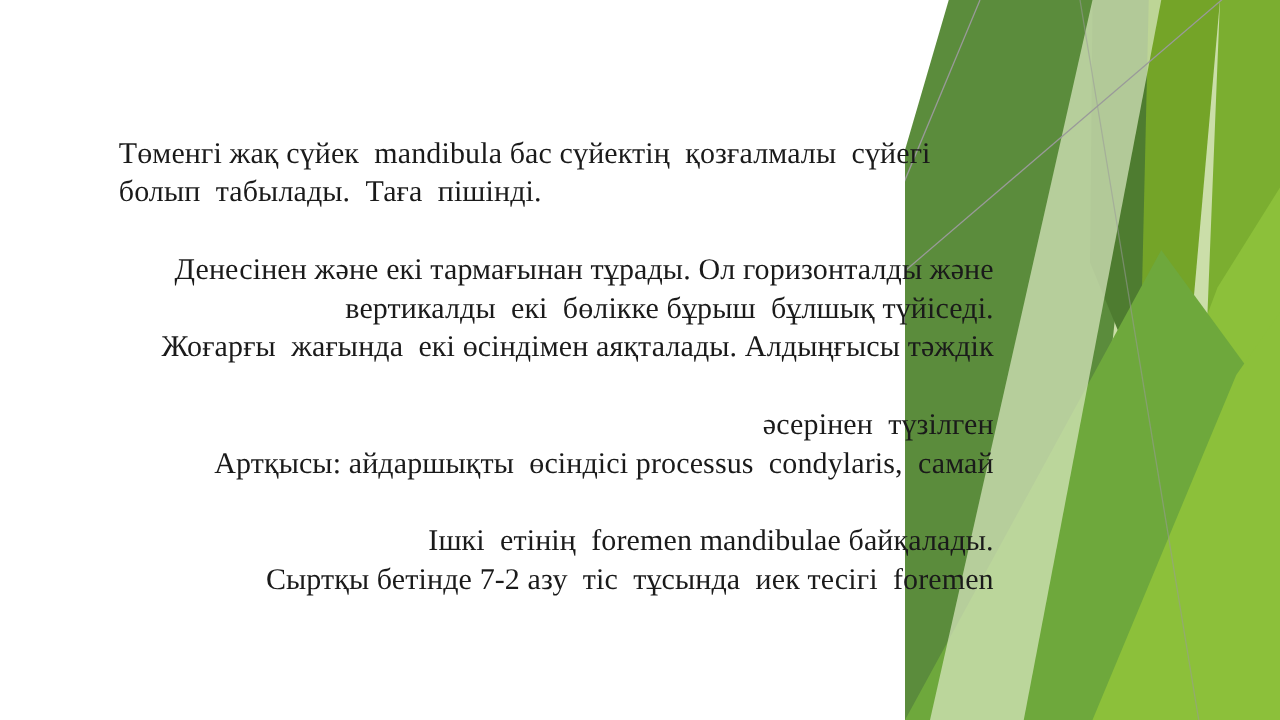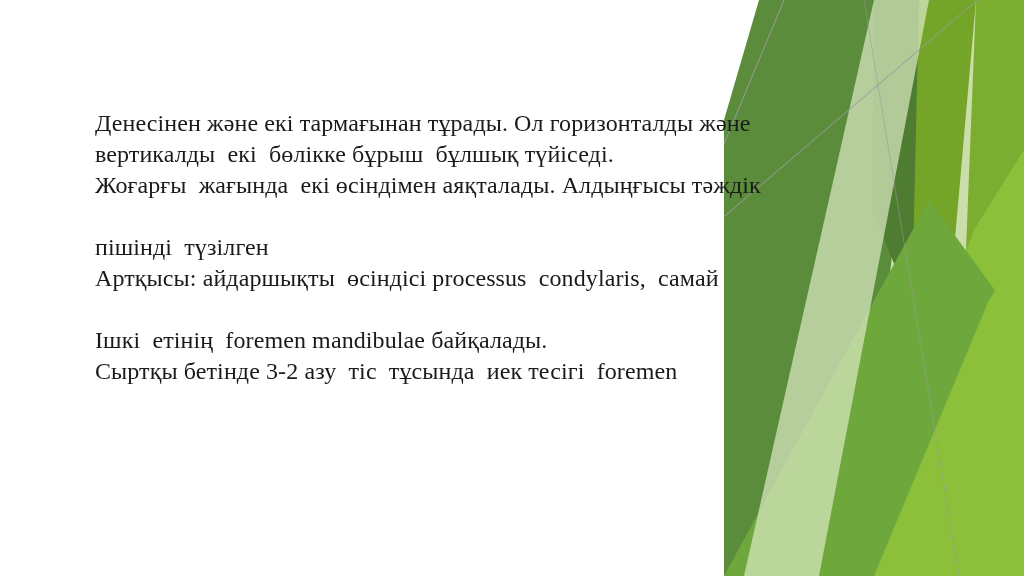--- a/index.html
+++ b/index.html
@@ -41,20 +41,21 @@
     color: #1a1a1a;
     font-size: 24px;
     line-height: 31px;
     letter-spacing: 0.1px;
   }
   .para {
     margin: 0;
   }
   .para + .para {
     margin-top: 31px;
+    text-align: right;
   }
   .line {
     white-space: pre-wrap;
     word-break: normal;
   }
 </style>
 </head>
 <body>
 
 <div id="slide">
@@ -82,30 +83,34 @@
       <polygon points="300,250 300,576 150,576 265,300" fill="#8CC03A"></polygon>
 
       <line x1="60" y1="0" x2="-180" y2="576" stroke="#9a9a9a" stroke-width="1"></line>
       <line x1="300" y1="-40" x2="-420" y2="576" stroke="#9a9a9a" stroke-width="1"></line>
       <line x1="140" y1="0" x2="235" y2="576" stroke="#9a9a9a" stroke-width="1" opacity="0.55"></line>
     </svg>
   </div>
 
   <div id="body-text">
 
+    <p class="para">
+      <span class="line">Төменгі жақ сүйек  mandibula бас сүйектің  қозғалмалы  сүйегі</span><br>
+      <span class="line">болып  табылады.  Таға  пішінді.</span>
+    </p>
 
     <p class="para">
       <span class="line">Денесінен және екі тармағынан тұрады. Ол горизонталды және</span><br>
       <span class="line">вертикалды  екі  бөлікке бұрыш  бұлшық түйіседі.</span><br>
       <span class="line">Жоғарғы  жағында  екі өсіндімен аяқталады. Алдыңғысы тәждік</span><br>
       <br>
-      <span class="line">пішінді  түзілген</span><br>
+      <span class="line">әсерінен  түзілген</span><br>
       <span class="line">Артқысы: айдаршықты  өсіндісі processus  condylaris,  самай</span><br>
     </p>
 
     <p class="para">
       <span class="line">Ішкі  етінің  foremen mandibulae байқалады.</span><br>
-      <span class="line">Сыртқы бетінде 3-2 азу  тіс  тұсында  иек тесігі  foremen</span><br>
+      <span class="line">Сыртқы бетінде 7-2 азу  тіс  тұсында  иек тесігі  foremen</span><br>
     </p>
 
   </div>
 
 </div>
 
 </body></html>

